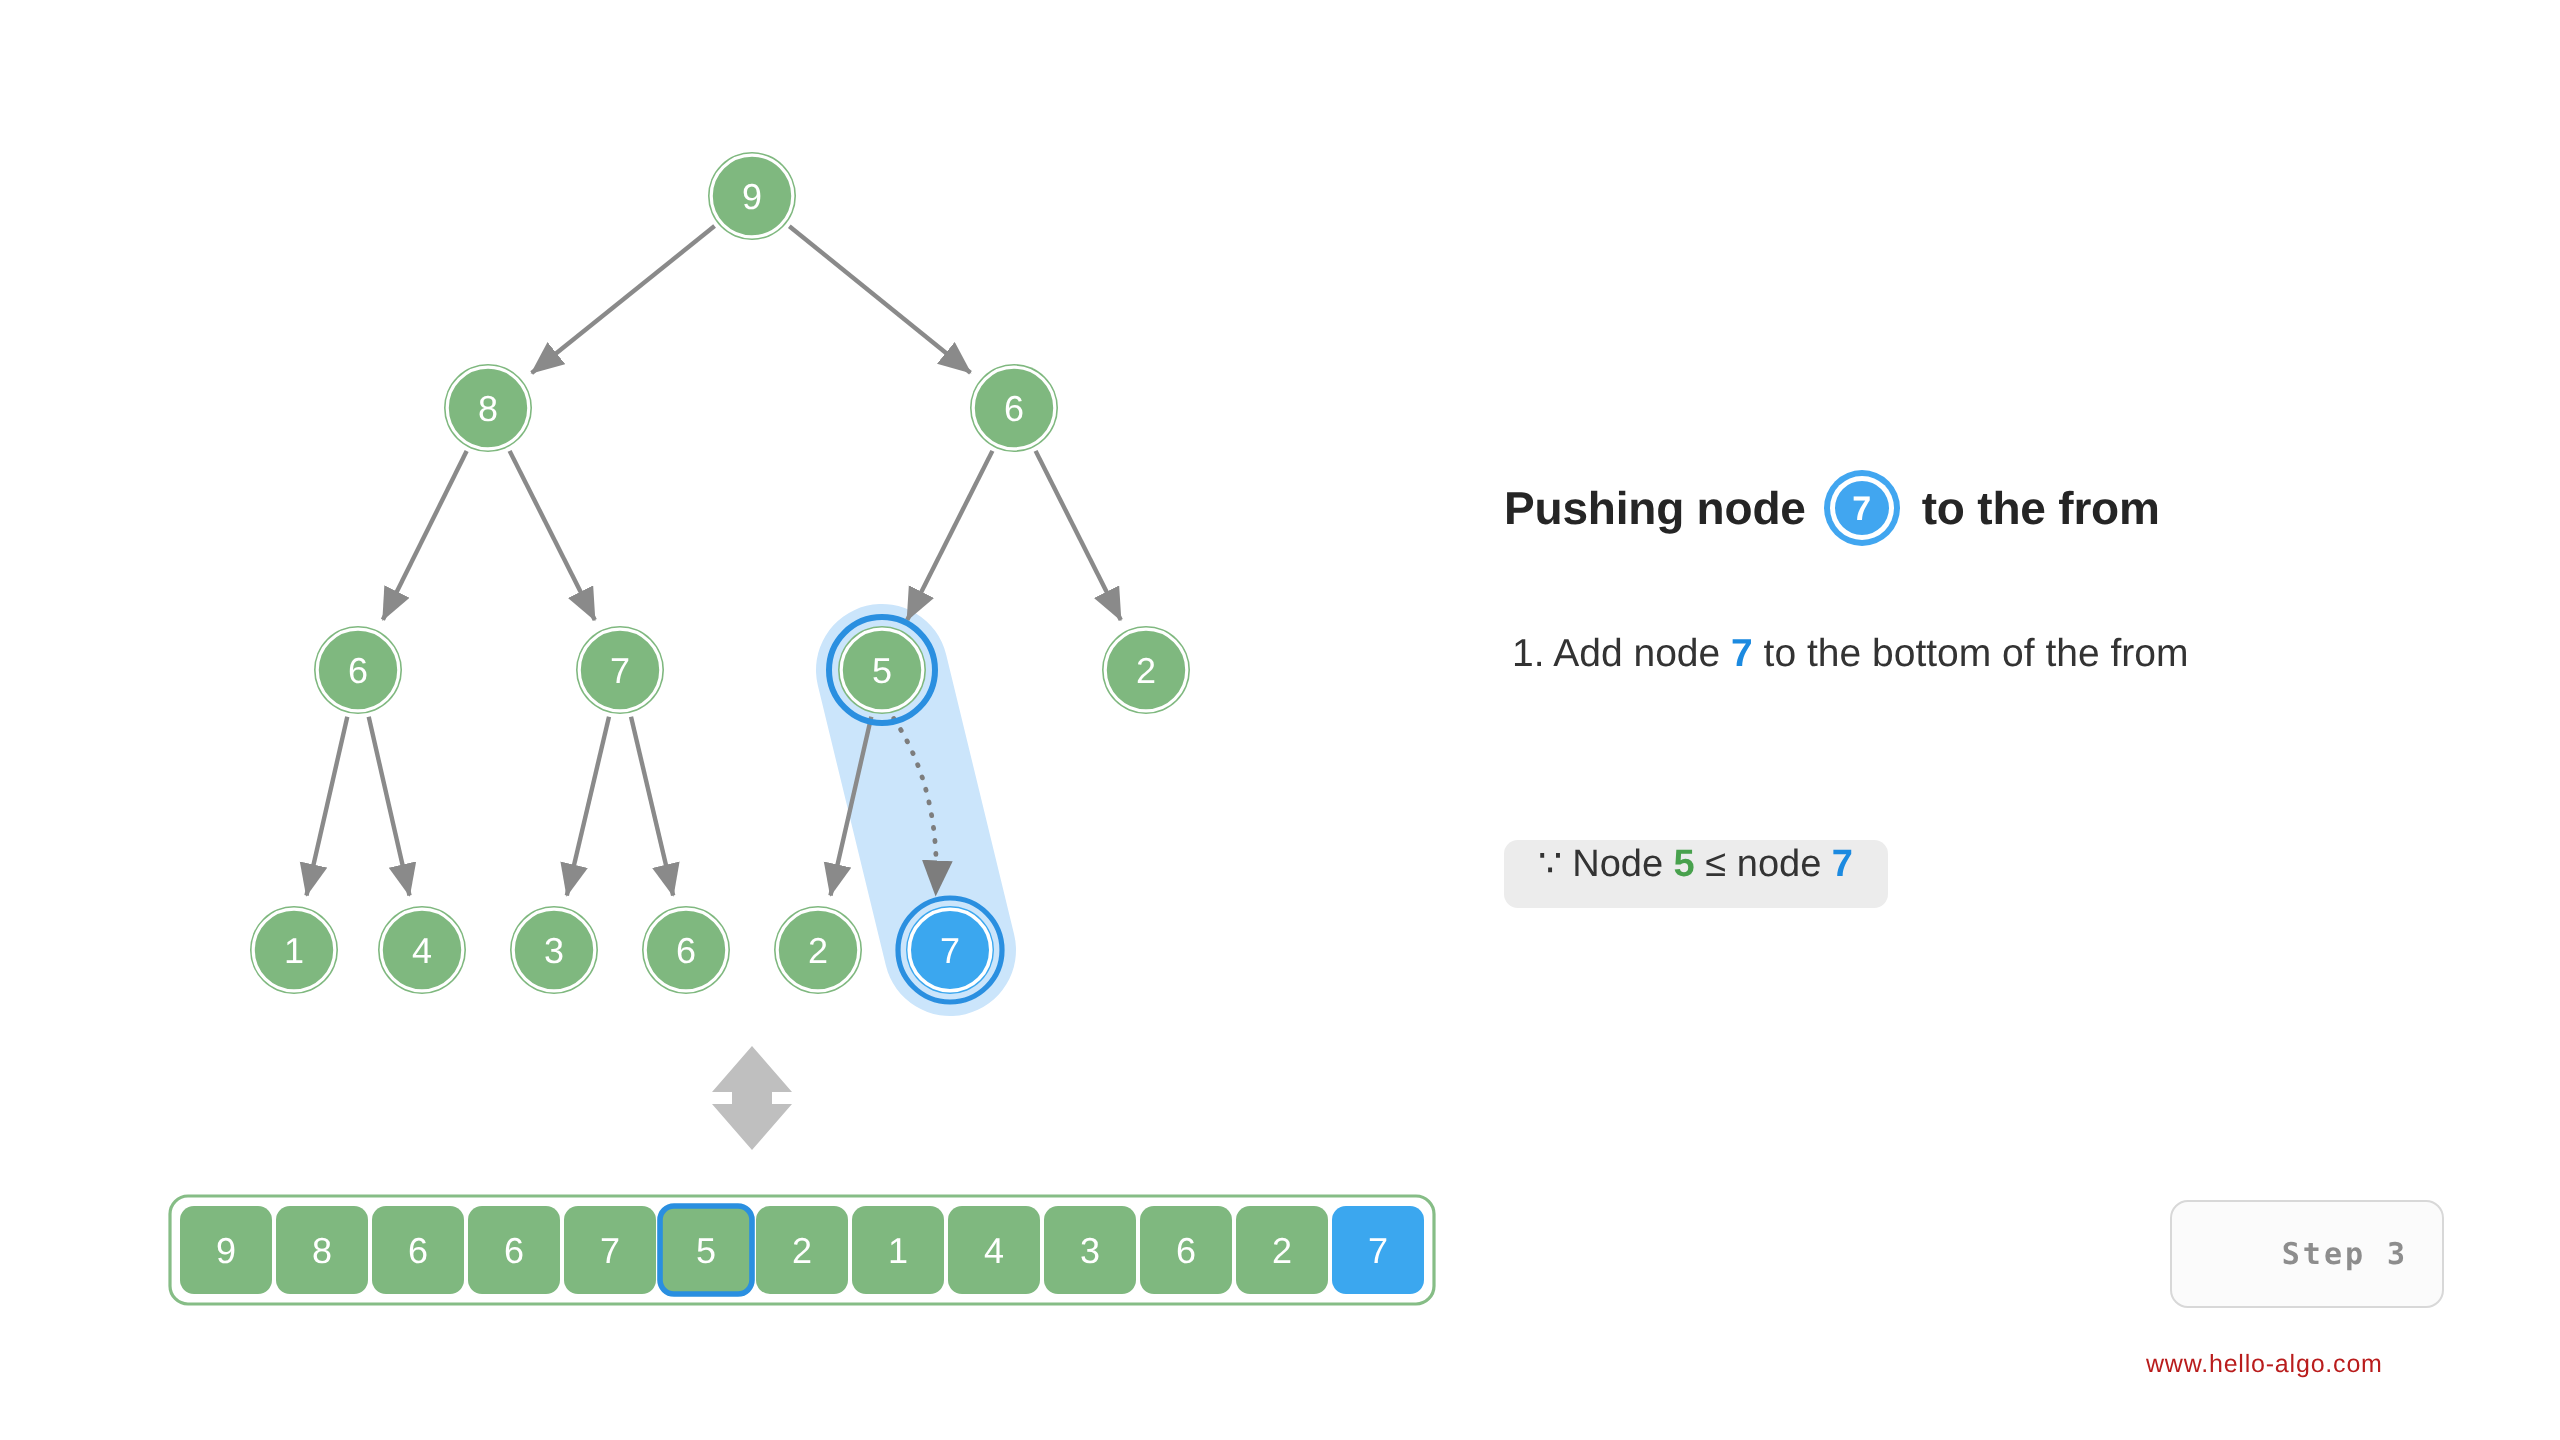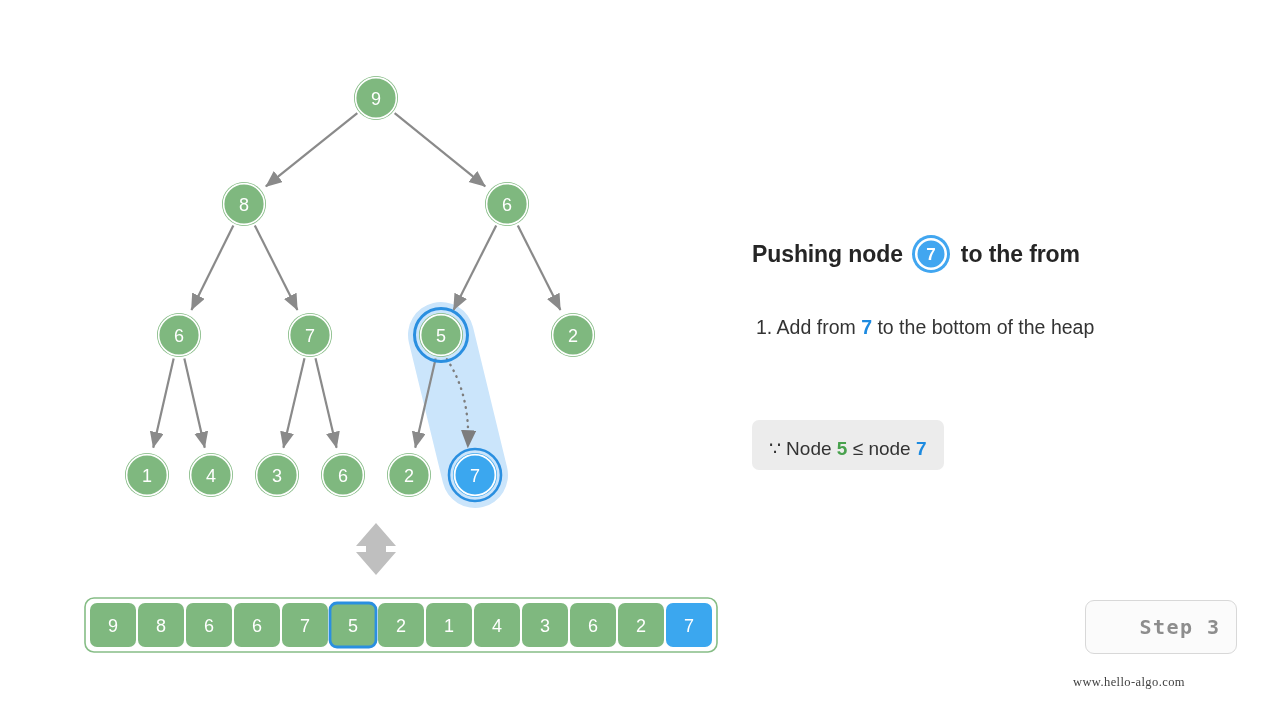--- a/index.html
+++ b/index.html
@@ -80,56 +80,56 @@
 
   .hl-blue  { color: #1c8ae0; font-weight: bold; }
   .hl-green { color: #48a14d; font-weight: bold; }
 
   #reason-box {
     position: absolute;
     left: 0px;
     top: 396px;
     background: #ececec;
     border-radius: 7px;
-    padding: 17px 17px 10px 17px;
+    padding: 0 17px 10px 17px;
     font-size: 19px;
     color: #333333;
     white-space: nowrap;
   }
   #reason-box .because { margin-right: 4px; letter-spacing: 1px; }
 
   
   #step-badge {
     position: absolute;
     left: 1085px;
     top: 600px;
-    width: 152px;
+    width: 137px;
     height: 54px;
     border: 1.5px solid #d8d8d8;
     border-radius: 9px;
     background: #fbfbfb;
     display: flex;
     align-items: center;
     justify-content: center;
     font-family: "DejaVu Sans Mono", monospace;
-    font-size: 20px;
+    font-size: 15px;
     font-weight: bold;
     color: #8d8d8d;
     letter-spacing: 1.5px;
     box-sizing: border-box;
     padding-left: 38px;
   }
 
   #watermark {
     position: absolute;
     left: 1073px;
     top: 675px;
-    font-family: Liberation Serif, serif;
+    font-family: Liberation Sans, sans-serif;
     font-size: 12.5px;
-    color: #404040;
+    color: #b91c1c;
     letter-spacing: 0.4px;
   }
 </style>
 </head>
 <body>
 
 <div id="diagram">
   <svg id="diagram-svg" width="740" height="720" viewBox="0 0 740 720">
     <defs>
       <marker id="arrowSolid" markerWidth="9" markerHeight="9" refX="7.2" refY="3.2" orient="auto" markerUnits="strokeWidth">
@@ -293,21 +293,21 @@
 
 <div id="panel">
 
   <div id="panel-title">
     <span class="t-pre">Pushing node</span>
     <span class="inline-badge">7</span>
     <span class="t-post">to the from</span>
   </div>
 
   <div class="step-line" id="step-1">
-    <span>1. </span><span>Add from </span><span class="hl-blue">7</span><span> to the bottom of the heap</span>
+    <span>1. </span><span>Add node </span><span class="hl-blue">7</span><span> to the bottom of the from</span>
   </div>
 
 
   <div id="reason-box">
     <span class="because">∵</span><span>Node </span><span class="hl-green">5</span><span> ≤ </span><span>node </span><span class="hl-blue">7</span>
   </div>
 </div>
 
 <div id="step-badge">Step 3</div>
 <div id="watermark">www.hello-algo.com</div>

